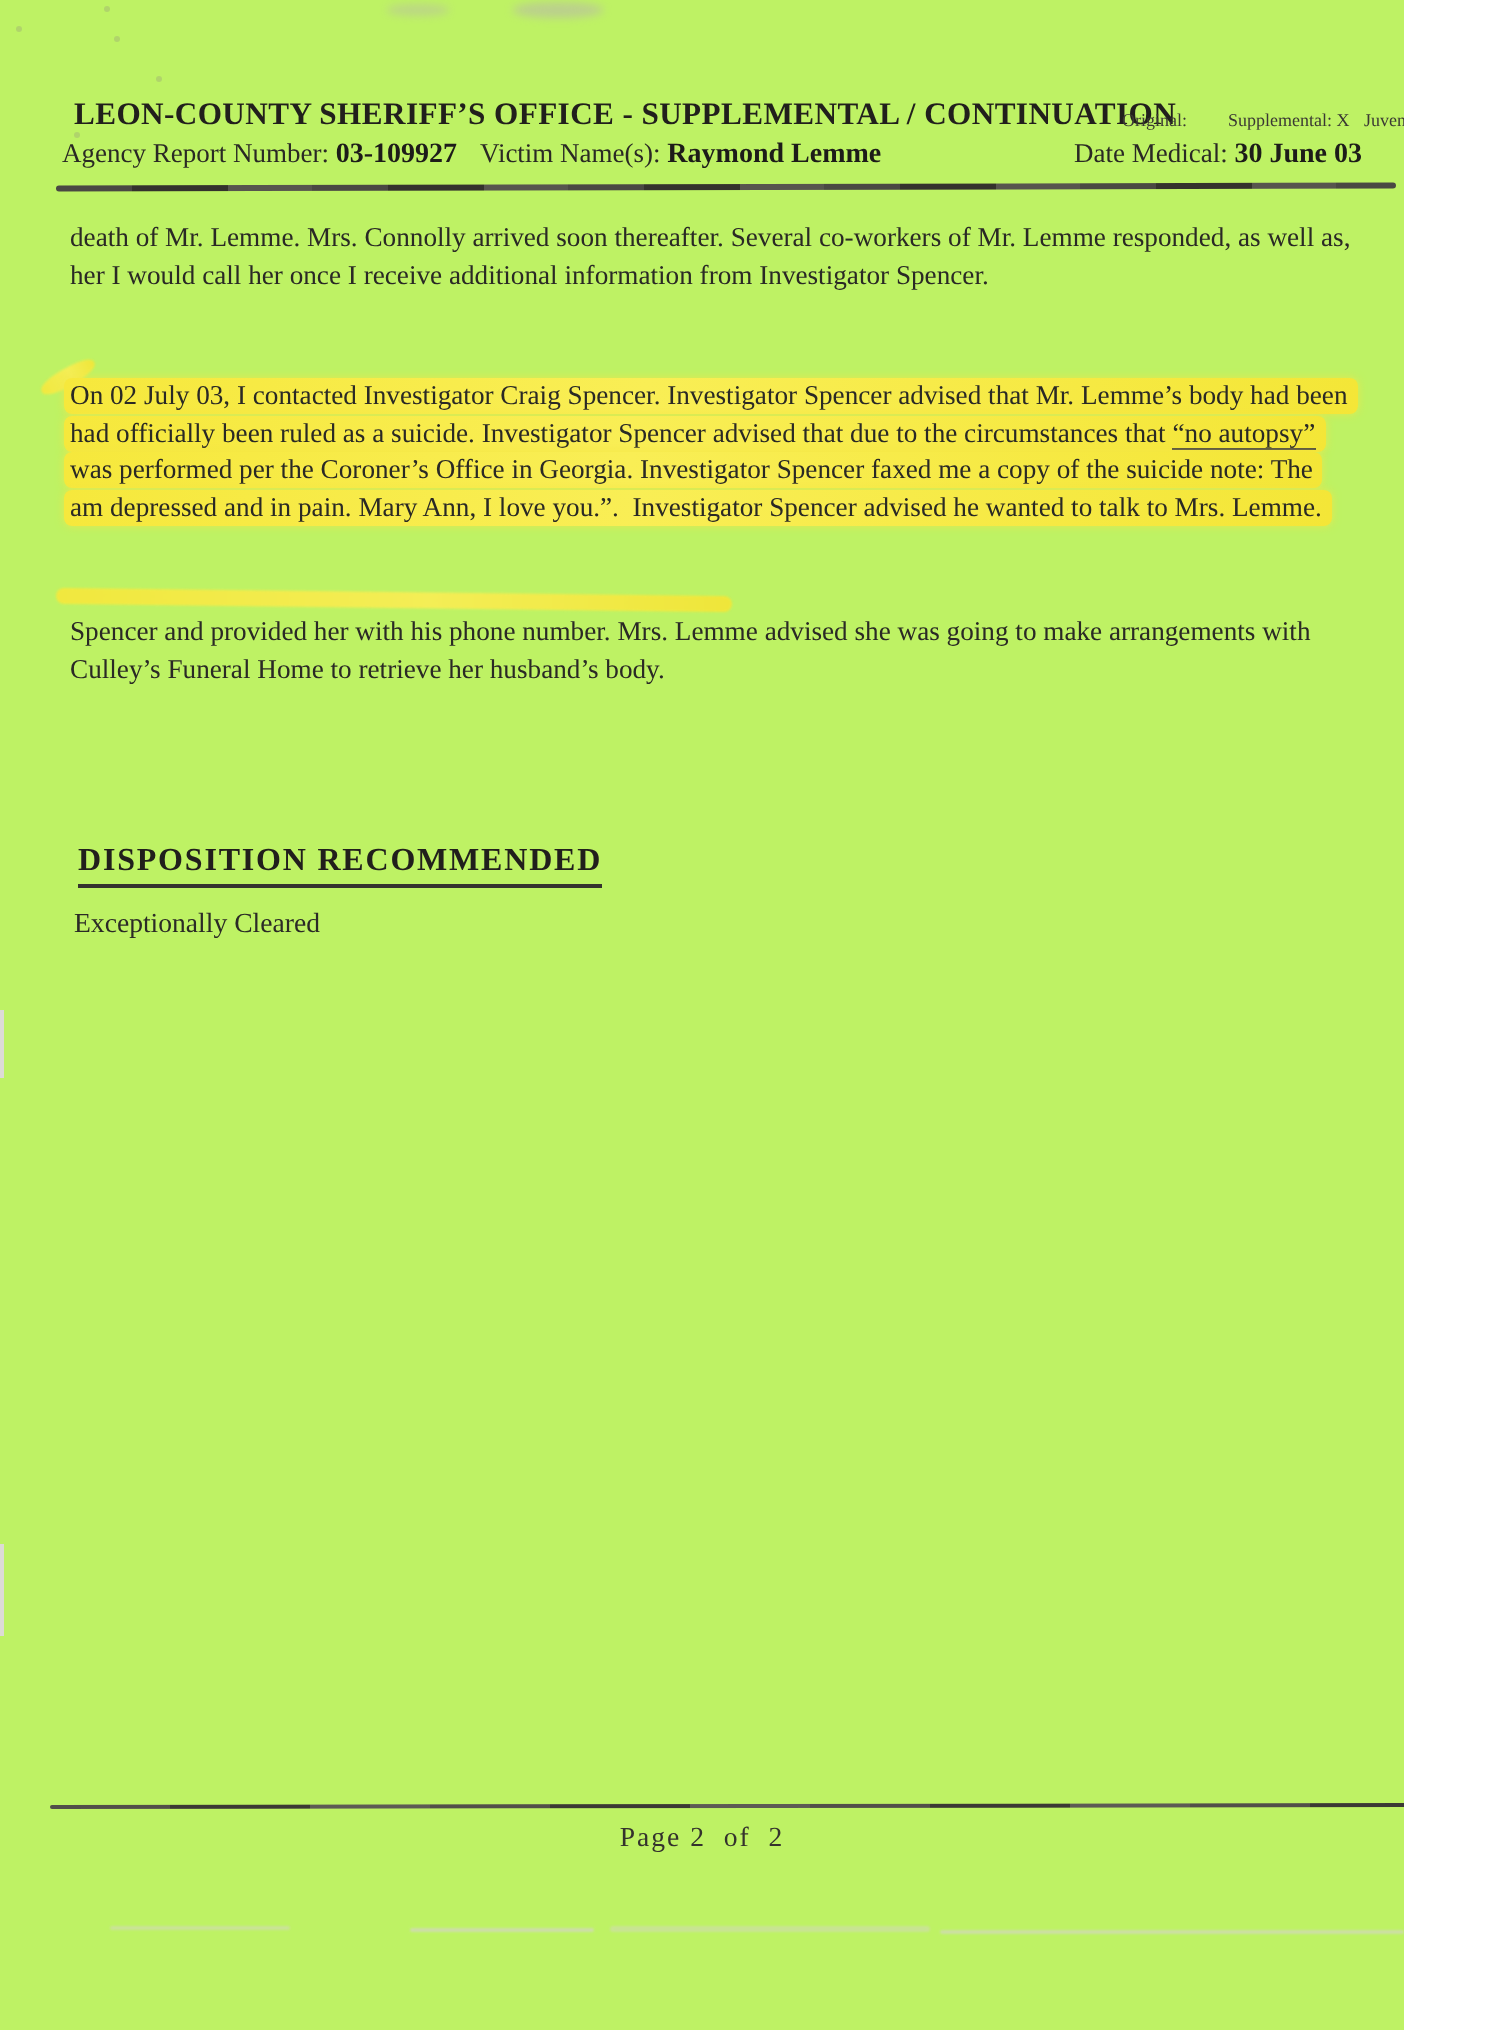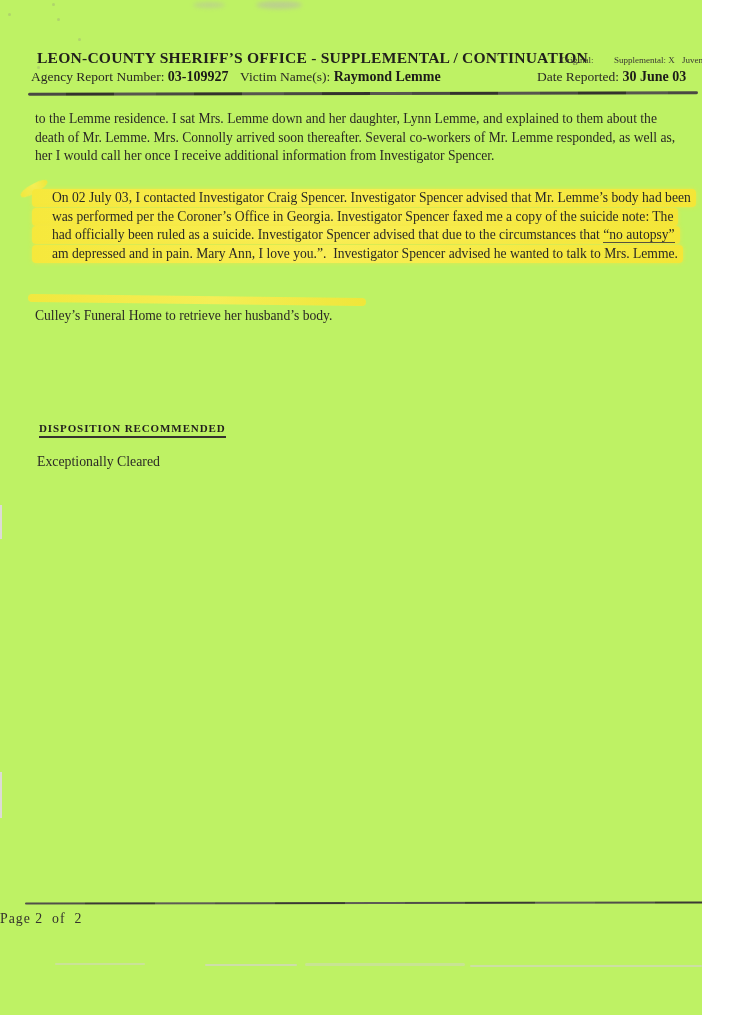--- a/index.html
+++ b/index.html
@@ -31,48 +31,48 @@
     transform:rotate(-.12deg);
   }
   
   .para{position:absolute;font-size:13.6px;color:#2a2925;}
   .line{white-space:pre;line-height:18.7px;height:18.7px;}
   .hl-para .line{line-height:18.5px;height:18.5px;}
   .hl{
     background:linear-gradient(90deg,#f6e83c,#f9ee55 45%,#f4e637);
     box-shadow:0 0 4px rgba(244,230,70,.75);
     border-radius:4px;
-    padding:1px 5px 2px 20px;margin-left:-3px;
+    padding:1px 5px 2px 3px;margin-left:-3px;
   }
   .underlined{border-bottom:1.6px solid #46443f;padding-bottom:0;}
   .highlighter-stroke{
     position:absolute;background:linear-gradient(90deg,#f6e83c,#f9ee55 55%,#f4e637);
     border-radius:50% 40% 50% 40%;opacity:.92;filter:blur(.4px);
   }
   .margin-mark{
     position:absolute;left:709px;top:224px;
     font-family:"DejaVu Sans",sans-serif;
     font-size:20px;color:#55524b;
     transform:rotate(9deg) scaleX(1.25);
   }
   
   .dispo-heading{
     position:absolute;left:39px;top:422px;
-    font-weight:bold;font-size:11px;letter-spacing:.9px;color:#211f1c;
+    font-weight:bold;font-size:16px;letter-spacing:.9px;color:#211f1c;
     border-bottom:2.4px solid #35332e;padding-bottom:2px;white-space:pre;
   }
   .dispo-value{position:absolute;left:37px;top:454px;font-size:13.8px;white-space:pre;font-family:Liberation Serif, serif;}
   
   .footer-rule{
     position:absolute;left:25px;top:902px;width:714px;height:2px;border-radius:2px;
     background:repeating-linear-gradient(90deg,#514f49 0 60px,#3b3934 60px 130px,#5d5b54 130px 190px);
     transform:rotate(-.08deg);
   }
   .page-number{
-    position:absolute;left:0;right:0;top:911px;text-align:left;
+    position:absolute;left:0;right:0;top:911px;text-align:center;
     font-size:13.8px;letter-spacing:1px;color:#34322d;white-space:pre;
   }
 </style>
 </head>
 <body>
 
 <div class="sheet">
 
   <div class="smudge" style="left:193px;top:2px;width:32px;height:6px;opacity:.45"></div>
   <div class="smudge" style="left:256px;top:1px;width:46px;height:8px;opacity:.55"></div>
@@ -88,41 +88,41 @@
   <div class="bottom-smudge" style="left:305px;top:963px;width:160px;height:3px;opacity:.45"></div>
   <div class="bottom-smudge" style="left:470px;top:965px;width:232px;opacity:.6"></div>
 
   <div class="report-title">LEON-COUNTY SHERIFF’S OFFICE - SUPPLEMENTAL / CONTINUATION</div>
   <span class="small-label" style="left:548px">Original:</span>
   <span class="small-label" style="left:601px">Supplemental: X</span>
   <span class="small-label" style="left:669px">Juvenile:</span>
 
   <div class="hdr-row2" style="left:31px"><span>Agency Report Number: </span><b>03-109927</b></div>
   <div class="hdr-row2" style="left:240px"><span>Victim Name(s): </span><b>Raymond Lemme</b></div>
-  <div class="hdr-row2" style="left:537px"><span>Date Reported: </span><b>30 June 03</b></div>
+  <div class="hdr-row2" style="left:537px"><span>Date Medical: </span><b>30 June 03</b></div>
 
   <div class="header-rule"></div>
 
   <div class="para" style="left:35px;top:110px">
-    <div class="line">to the Lemme residence. I sat Mrs. Lemme down and her daughter, Lynn Lemme, and explained to them about the</div>
     <div class="line">death of Mr. Lemme. Mrs. Connolly arrived soon thereafter. Several co-workers of Mr. Lemme responded, as well as,</div>
     <div class="line">her I would call her once I receive additional information from Investigator Spencer.</div>
   </div>
 
   <div class="highlighter-stroke" style="left:19px;top:184px;width:30px;height:9px;transform:rotate(-28deg)"></div>
   <div class="para hl-para" style="left:35px;top:189px">
     <div class="line"><span class="hl">On 02 July 03, I contacted Investigator Craig Spencer. Investigator Spencer advised that Mr. Lemme’s body had been</span></div>
+    <div class="line"><span class="hl"><span>had officially been ruled as a suicide. Investigator Spencer advised that due to the circumstances that </span><span class="underlined">“no autopsy”</span></span></div>
     <div class="line"><span class="hl">was performed per the Coroner’s Office in Georgia. Investigator Spencer faxed me a copy of the suicide note: The</span></div>
-    <div class="line"><span class="hl"><span>had officially been ruled as a suicide. Investigator Spencer advised that due to the circumstances that </span><span class="underlined">“no autopsy”</span></span></div>
     <div class="line"><span class="hl">am depressed and in pain. Mary Ann, I love you.”.  Investigator Spencer advised he wanted to talk to Mrs. Lemme.</span></div>
   </div>
   <div class="highlighter-stroke" style="left:28px;top:296px;width:338px;height:8px;transform:rotate(.7deg);border-radius:5px"></div>
   <div class="margin-mark">✳</div>
 
   <div class="para" style="left:35px;top:307px">
+    <div class="line">Spencer and provided her with his phone number. Mrs. Lemme advised she was going to make arrangements with</div>
     <div class="line">Culley’s Funeral Home to retrieve her husband’s body.</div>
   </div>
 
   <div class="dispo-heading">DISPOSITION RECOMMENDED</div>
   <div class="dispo-value">Exceptionally Cleared</div>
 
   <div class="footer-rule"></div>
   <div class="page-number">Page 2  of  2</div>
 
 </div>

